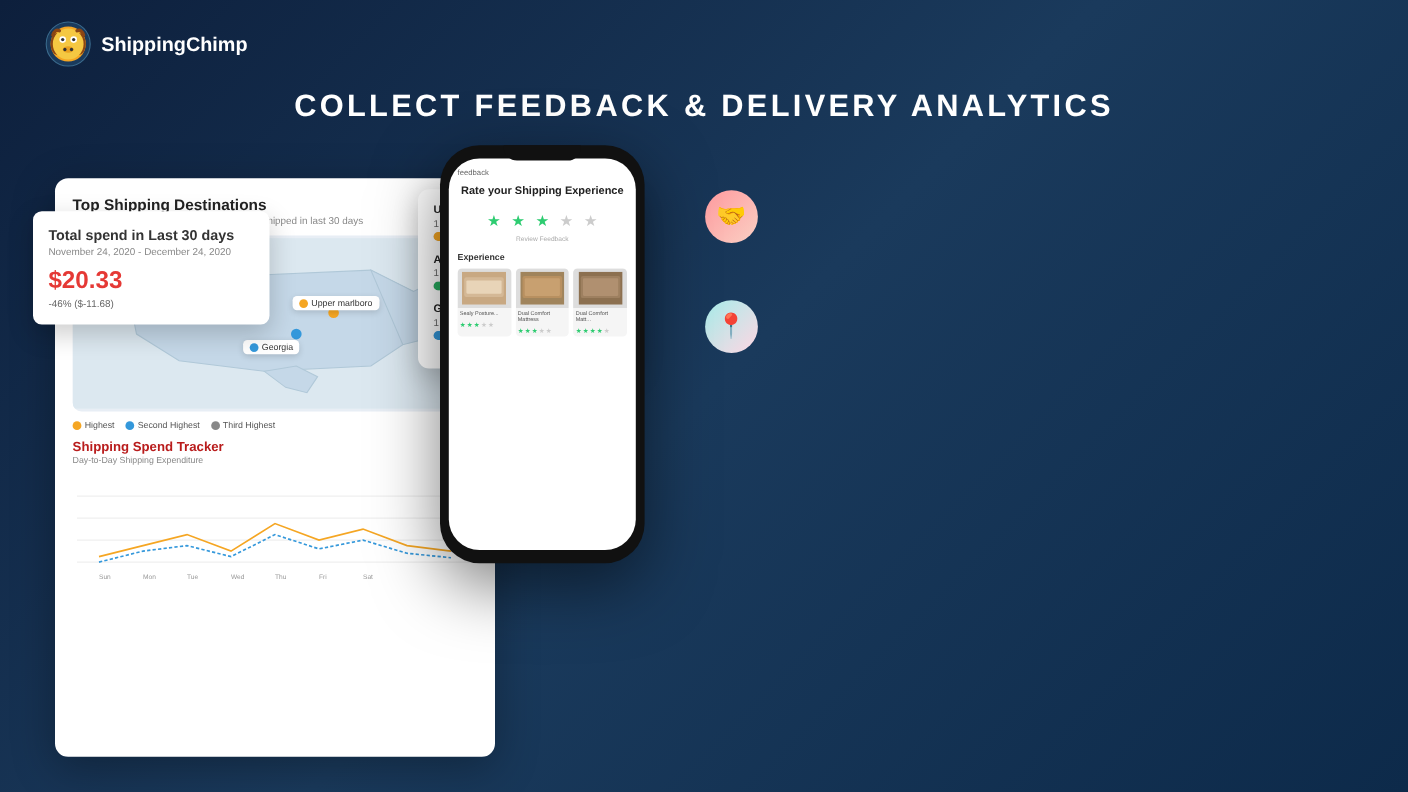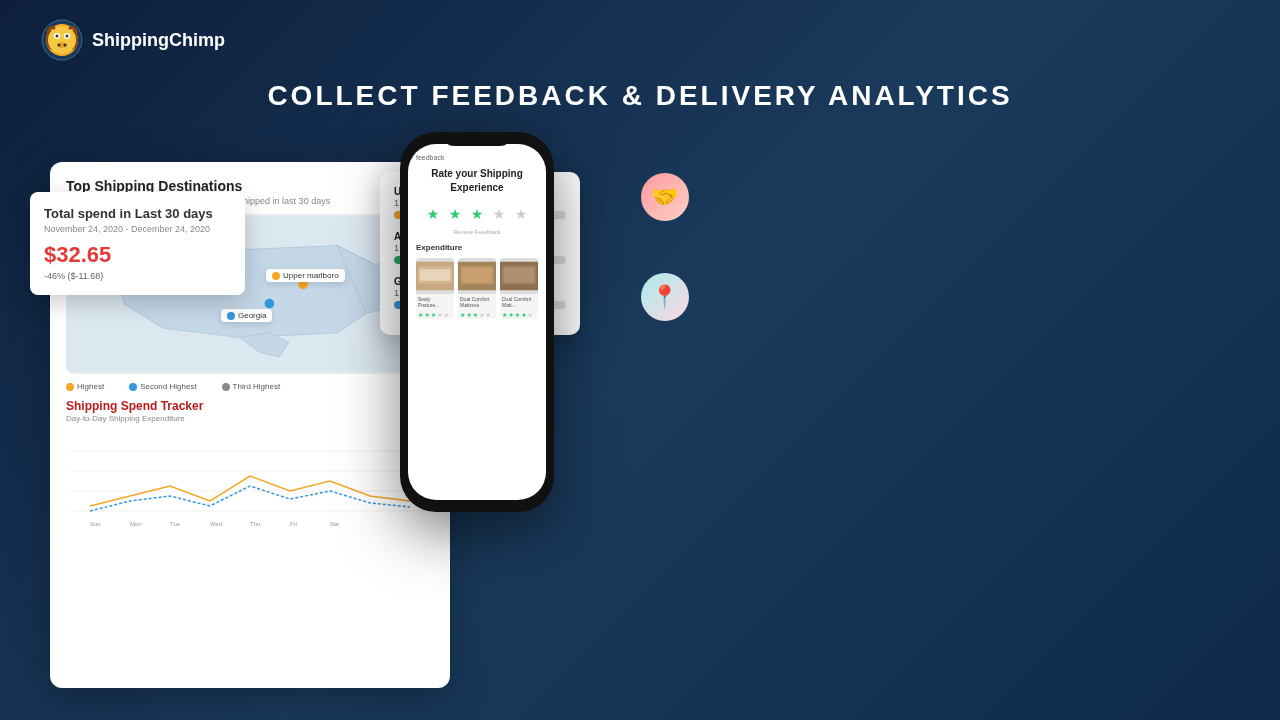--- a/index.html
+++ b/index.html
@@ -158,21 +158,21 @@
       font-size: 9px;
       color: #666;
     }
 
     
     .destinations-section {
       margin-top: 4px;
     }
     .dest-legend {
       display: flex;
-      gap: 25px;
+      gap: 10px;
       margin-bottom: 8px;
       align-items: center;
     }
     .dest-legend-item {
       display: flex;
       align-items: center;
       gap: 3px;
       font-size: 8px;
       color: #555;
     }
@@ -244,21 +244,21 @@
     }
 
     
     .phone-wrapper {
       position: absolute;
       left: 360px;
       top: -10px;
       z-index: 20;
     }
     .phone-outer {
-      width: 154px;
+      width: 186px;
       height: 380px;
       background: #111;
       border-radius: 36px;
       padding: 12px 8px;
       box-shadow: 0 20px 60px rgba(0,0,0,0.5);
       position: relative;
     }
     .phone-notch {
       width: 70px;
       height: 14px;
@@ -439,21 +439,21 @@
 
 <h1 class="main-title">COLLECT FEEDBACK &amp; DELIVERY ANALYTICS</h1>
 
 <div class="content">
 
   <div class="dashboard-area">
 
     <div class="spend-card">
       <div class="spend-title">Total spend in Last 30 days</div>
       <div class="spend-date">November 24, 2020 - December 24, 2020</div>
-      <div class="spend-amount">$32.65</div>
+      <div class="spend-amount">$20.33</div>
       <div class="spend-change">-46% ($-11.68)</div>
     </div>
 
     <div class="analytics-card">
       <div class="analytics-title">Top Shipping Destinations</div>
       <div class="analytics-subtitle">Destinations to which most packages were shipped in last 30 days</div>
 
       <div class="map-area">
         <svg class="map-svg" viewBox="0 0 380 160">
 
@@ -549,21 +549,21 @@
             <div class="feedback-rate-title">Rate your Shipping Experience</div>
 
             <div class="stars-row">
               <span class="star star-filled">★</span>
               <span class="star star-filled">★</span>
               <span class="star star-filled">★</span>
               <span class="star star-empty">★</span>
               <span class="star star-empty">★</span>
             </div>
             <div class="review-text">Review Feedback</div>
-            <div class="recommended-label">Expenditure</div>
+            <div class="recommended-label">Experience</div>
 
             <div class="products-row">
               <div class="product-card">
                 <div class="product-img">
                   <svg width="40" height="30" viewBox="0 0 40 30">
                     <rect width="40" height="30" fill="#c8a882"></rect>
                     <rect x="2" y="5" width="36" height="18" fill="#d4b896" rx="2"></rect>
                     <rect x="4" y="8" width="32" height="12" fill="#e8d4b8" rx="1"></rect>
                   </svg>
                 </div>

